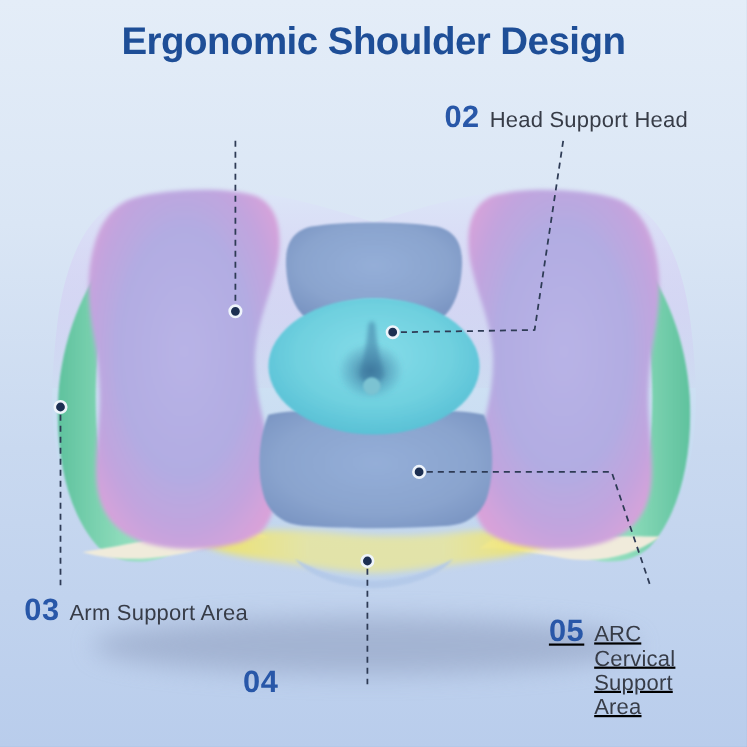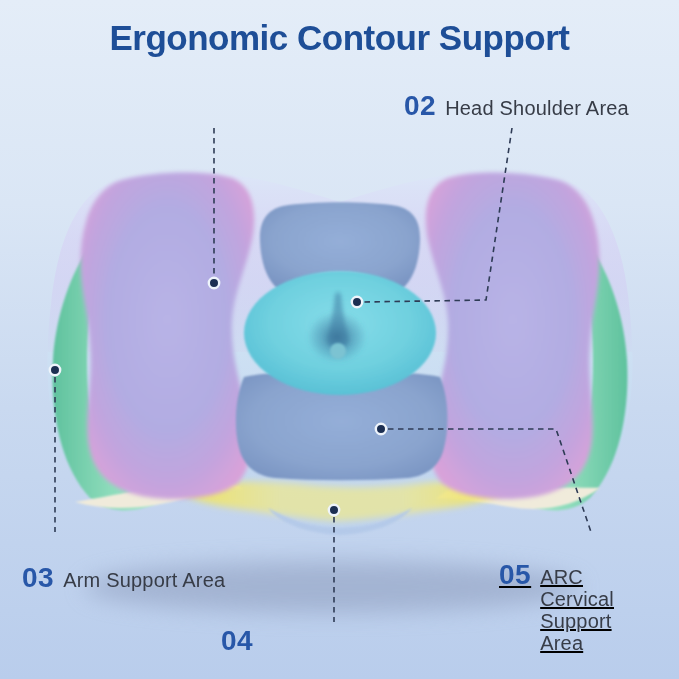--- a/index.html
+++ b/index.html
@@ -12,22 +12,22 @@
     position:absolute;left:0;right:0;top:18px;text-align:center;
     font-size:35px;font-weight:700;letter-spacing:-0.5px;color:#1e4e97;
   }
   .callout{position:absolute;display:flex;align-items:baseline;gap:9px;white-space:nowrap;}
   .callout .num{font-size:28px;font-weight:700;color:#2857a8;letter-spacing:0.5px;}
   .callout .txt{font-size:20px;color:#373c47;letter-spacing:0.2px;}
   .callout.wrap{white-space:normal;text-decoration:underline;}
   .callout.wrap .txt{width:118px;line-height:22px;margin-top:33px;}
   .c01{left:62px;top:90px;}
   .c02{left:404px;top:90px;}
-  .c03{left:22px;top:562px;justify-content:center;}
-  .c04{left:221px;top:625px;justify-content:space-between;}
+  .c03{left:22px;top:539px;justify-content:center;}
+  .c04{left:221px;top:604px;justify-content:space-between;}
   .c05{left:499px;top:533px;}
   svg{position:absolute;left:0;top:0;}
 </style>
 </head>
 <body>
 
 <div class="canvas">
 
   <svg width="679" height="679" viewBox="0 0 679 679">
     <defs>
@@ -221,25 +221,25 @@
     </g>
     <g fill="#1c2f52" stroke="#eef4fb" stroke-width="2.4">
       <circle cx="214" cy="283" r="5.2"></circle>
       <circle cx="357" cy="302" r="5.2"></circle>
       <circle cx="55" cy="370" r="5.2"></circle>
       <circle cx="334" cy="510" r="5.2"></circle>
       <circle cx="381" cy="429" r="5.2"></circle>
     </g>
   </svg>
 
-  <div class="title">Ergonomic Contour Support</div>
+  <div class="title">Ergonomic Shoulder Design</div>
 
   <div class="callout c02">
     <span class="num">02</span>
-    <span class="txt">Head Shoulder Area</span>
+    <span class="txt">Head Support Head</span>
   </div>
   <div class="callout c03">
     <span class="num">03</span>
     <span class="txt">Arm Support Area</span>
   </div>
   <div class="callout c04">
     <span class="num">04</span>
   </div>
   <div class="callout c05 wrap">
     <span class="num">05</span>

